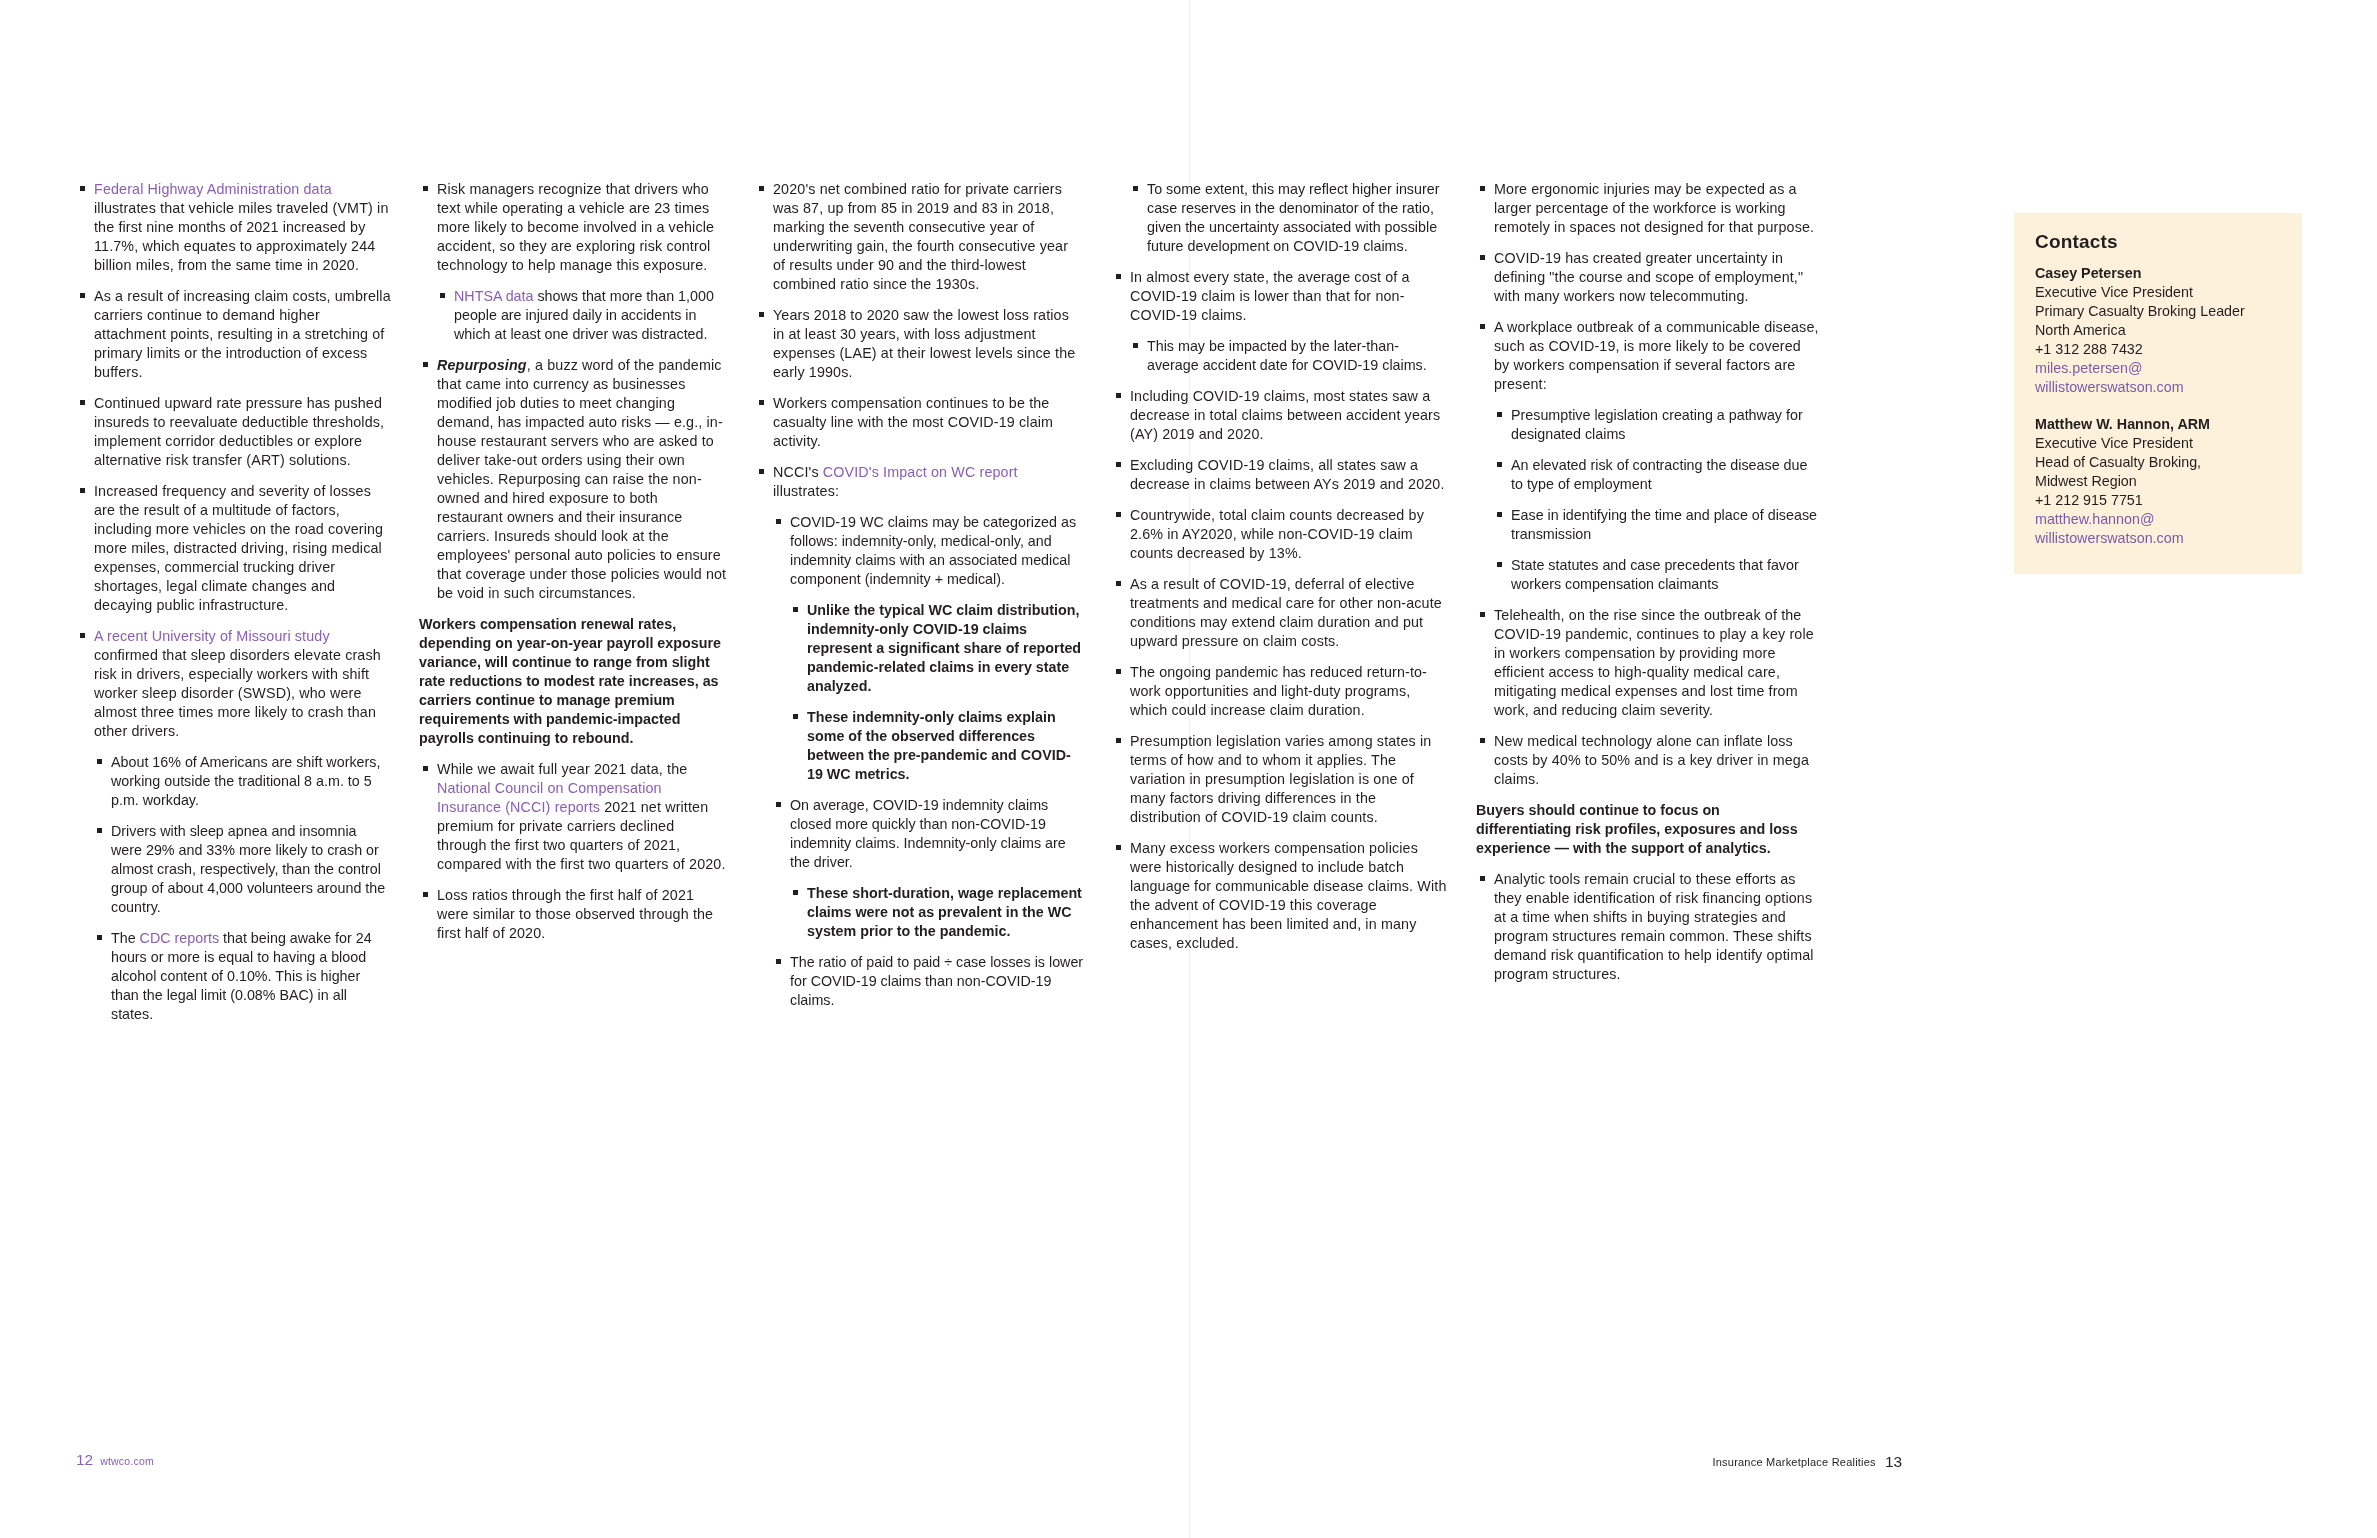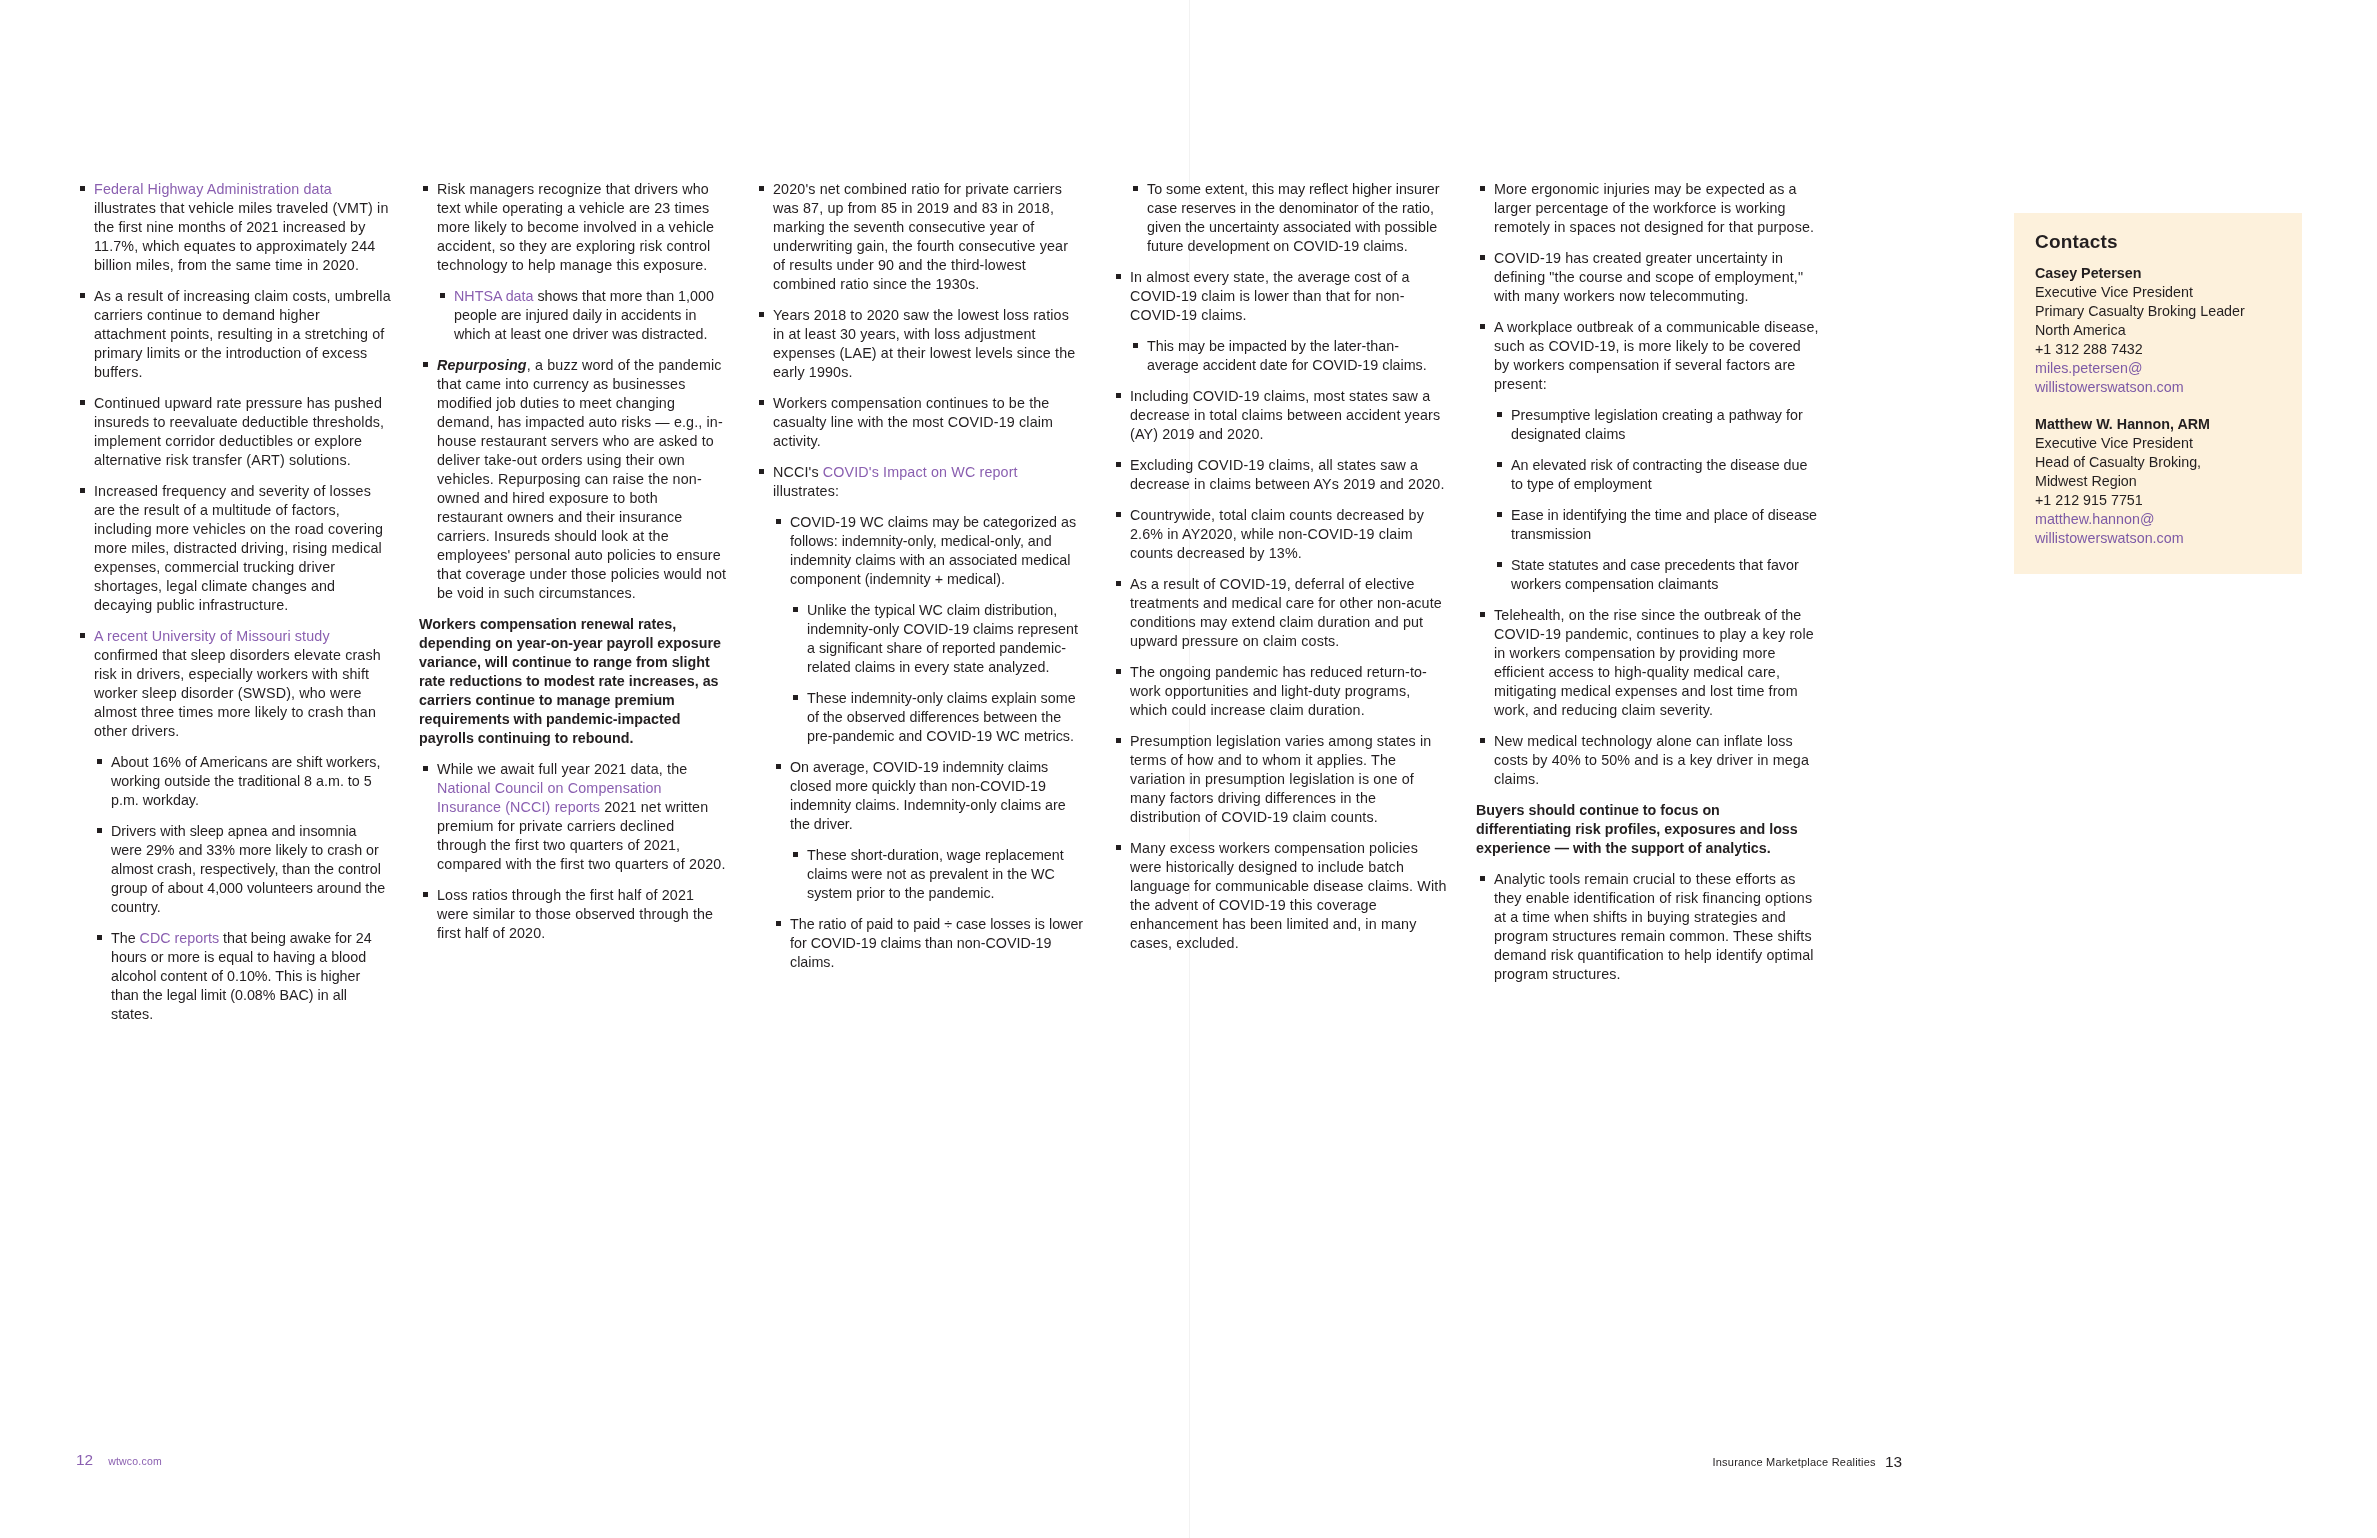--- a/index.html
+++ b/index.html
@@ -73,20 +73,21 @@
     width:4.9px; height:4.9px;
     background:#231f20;
   }
   
   .l3 {
     padding-left:18px;
     margin-left:34px;
     margin-bottom:12px;
     font-size:14.3px;
     line-height:19px;
+    font-weight:bold;
   }
   .l3::before {
     content:"";
     position:absolute;
     left:4.2px; top:6.3px;
     width:4.9px; height:4.9px;
     background:#231f20;
   }
   .link { color:#8a5fb0; }
   .ital { font-style:italic; font-weight:bold; }
@@ -117,21 +118,20 @@
   .contact-block { margin-bottom:18px; font-size:14.3px; line-height:19px; }
   .contact-block .nm { font-weight:bold; }
   .contact-block .em { color:#7d5aa6; }
 
   
   .footer-left {
     position:absolute;
     left:76px; top:1451px;
     font-size:15.4px;
     color:#8a5fb0;
-    gap:8px;
   }
   .footer-left .pg { font-weight:normal; }
   .footer-left .site {
     font-size:10.5px;
     color:#8a5fb0;
     margin-left:7px;
     letter-spacing:0.02em;
   }
   .footer-right {
     position:absolute;

